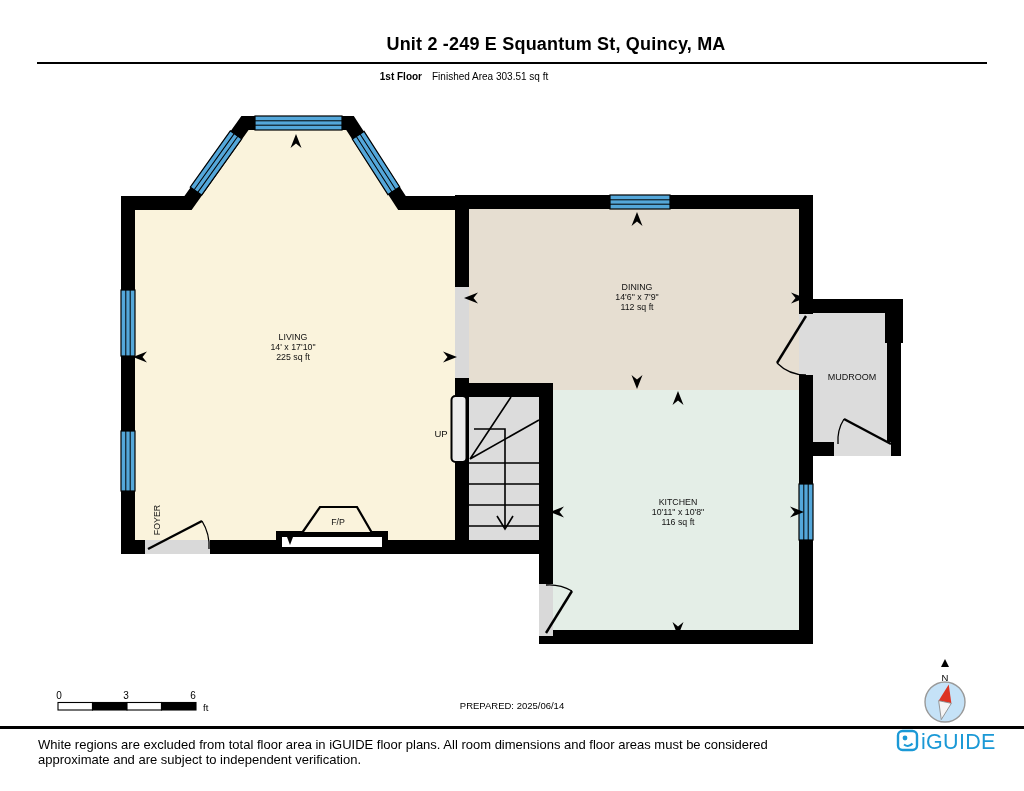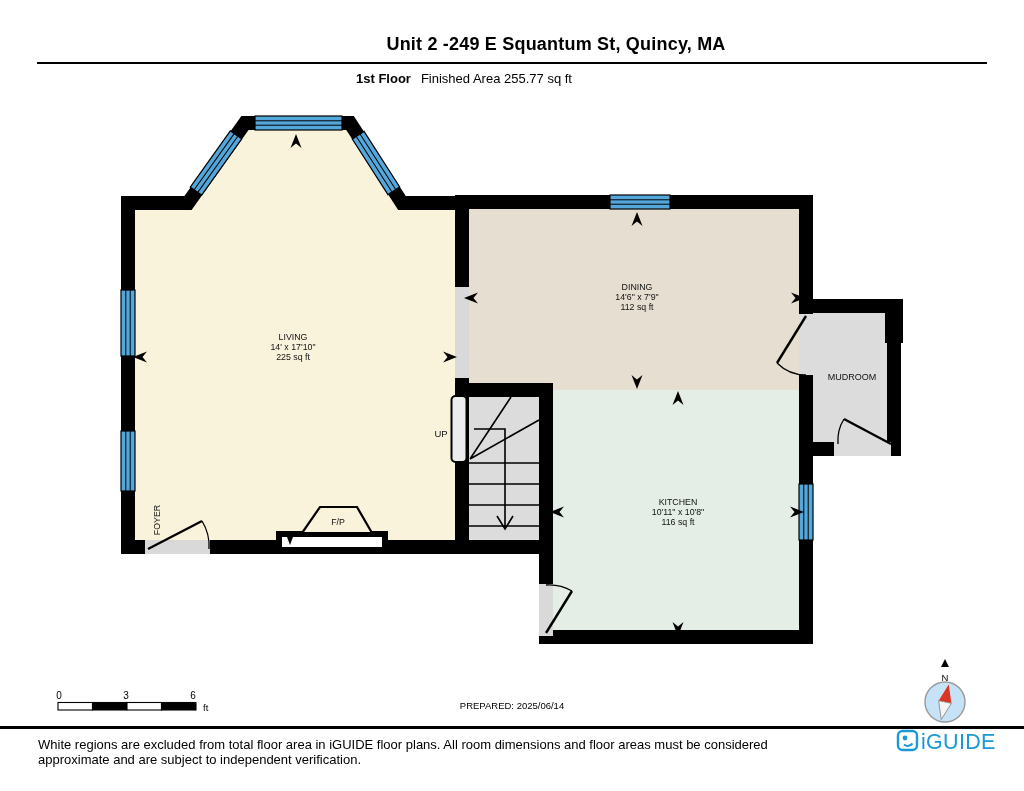--- a/index.html
+++ b/index.html
@@ -8,36 +8,36 @@
     font-family:"Liberation Sans", sans-serif;color:#000;overflow:hidden;
   }
   .abs{position:absolute;}
   .title{
     top:34px;left:0;width:1024px;text-align:center;
     font-size:18px;font-weight:bold;letter-spacing:.2px;margin-left:44px;
   }
   .title-rule{top:62px;left:37px;width:950px;height:2px;background:#000;}
   .subtitle{
     top:71px;left:0;width:928px;display:flex;justify-content:center;gap:10px;
-    font-size:13px;
+    font-size:10px;
   }
   .subtitle .floor{font-weight:bold;}
   .plan-svg{top:0;left:0;width:1024px;height:791px;}
   .footer-rule{top:726px;left:0;width:1024px;height:2.5px;background:#000;}
   .disclaimer{top:737px;left:38px;width:760px;font-size:13px;}
   svg text{font-family:"Liberation Sans", sans-serif;}
 </style>
 </head>
 <body>
 
 <div class="abs title">Unit 2 -249 E Squantum St, Quincy, MA</div>
 <div class="abs title-rule"></div>
 <div class="abs subtitle">
   <span class="floor">1st Floor</span>
-  <span class="area">Finished Area 255.77 sq ft</span>
+  <span class="area">Finished Area 303.51 sq ft</span>
 </div>
 
 <svg class="abs plan-svg" viewBox="0 0 1024 791">
 
   <g>
     <polygon points="128,547 128,203 188,203 245,123 350,123 402,203 462,203 462,547" fill="#FAF3DC"></polygon>
     <rect x="462" y="202" width="344" height="188" fill="#E6DED1"></rect>
     <rect x="546" y="390" width="260" height="247" fill="#E4EEE7"></rect>
     <rect x="462" y="390" width="84" height="157" fill="#DCDCDC"></rect>
     <rect x="810" y="306" width="84" height="143" fill="#DCDCDC"></rect>

